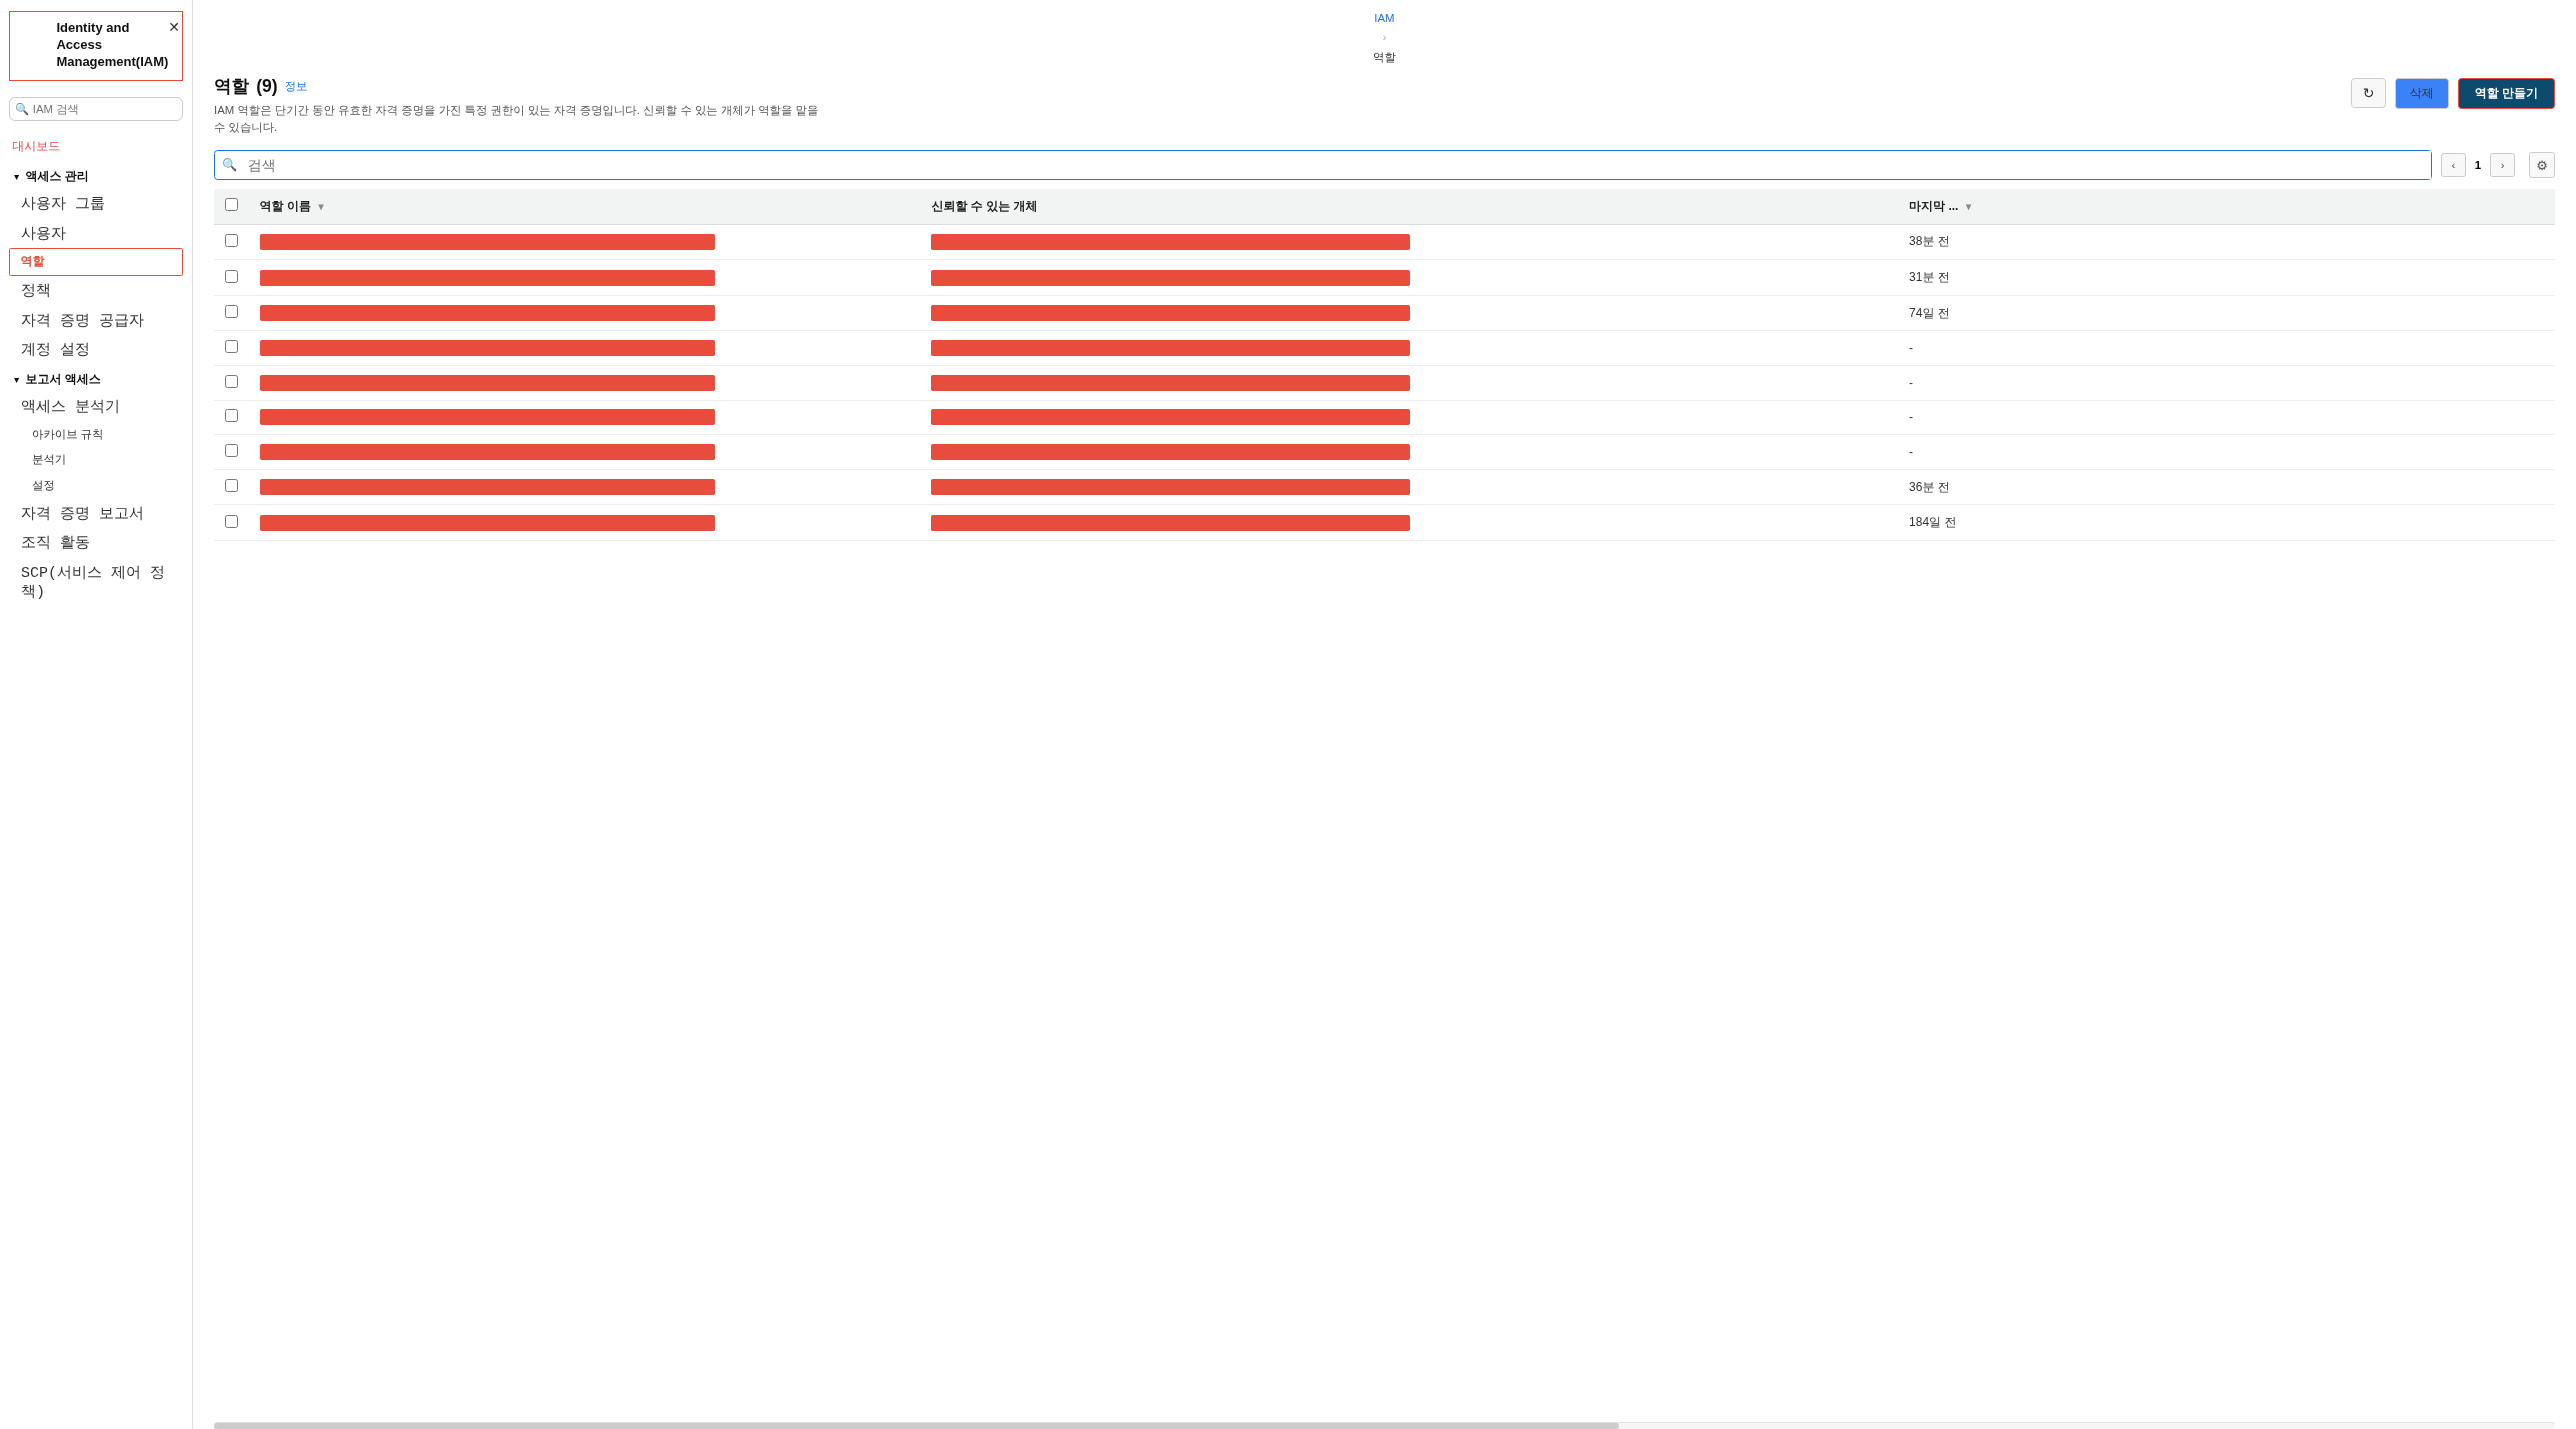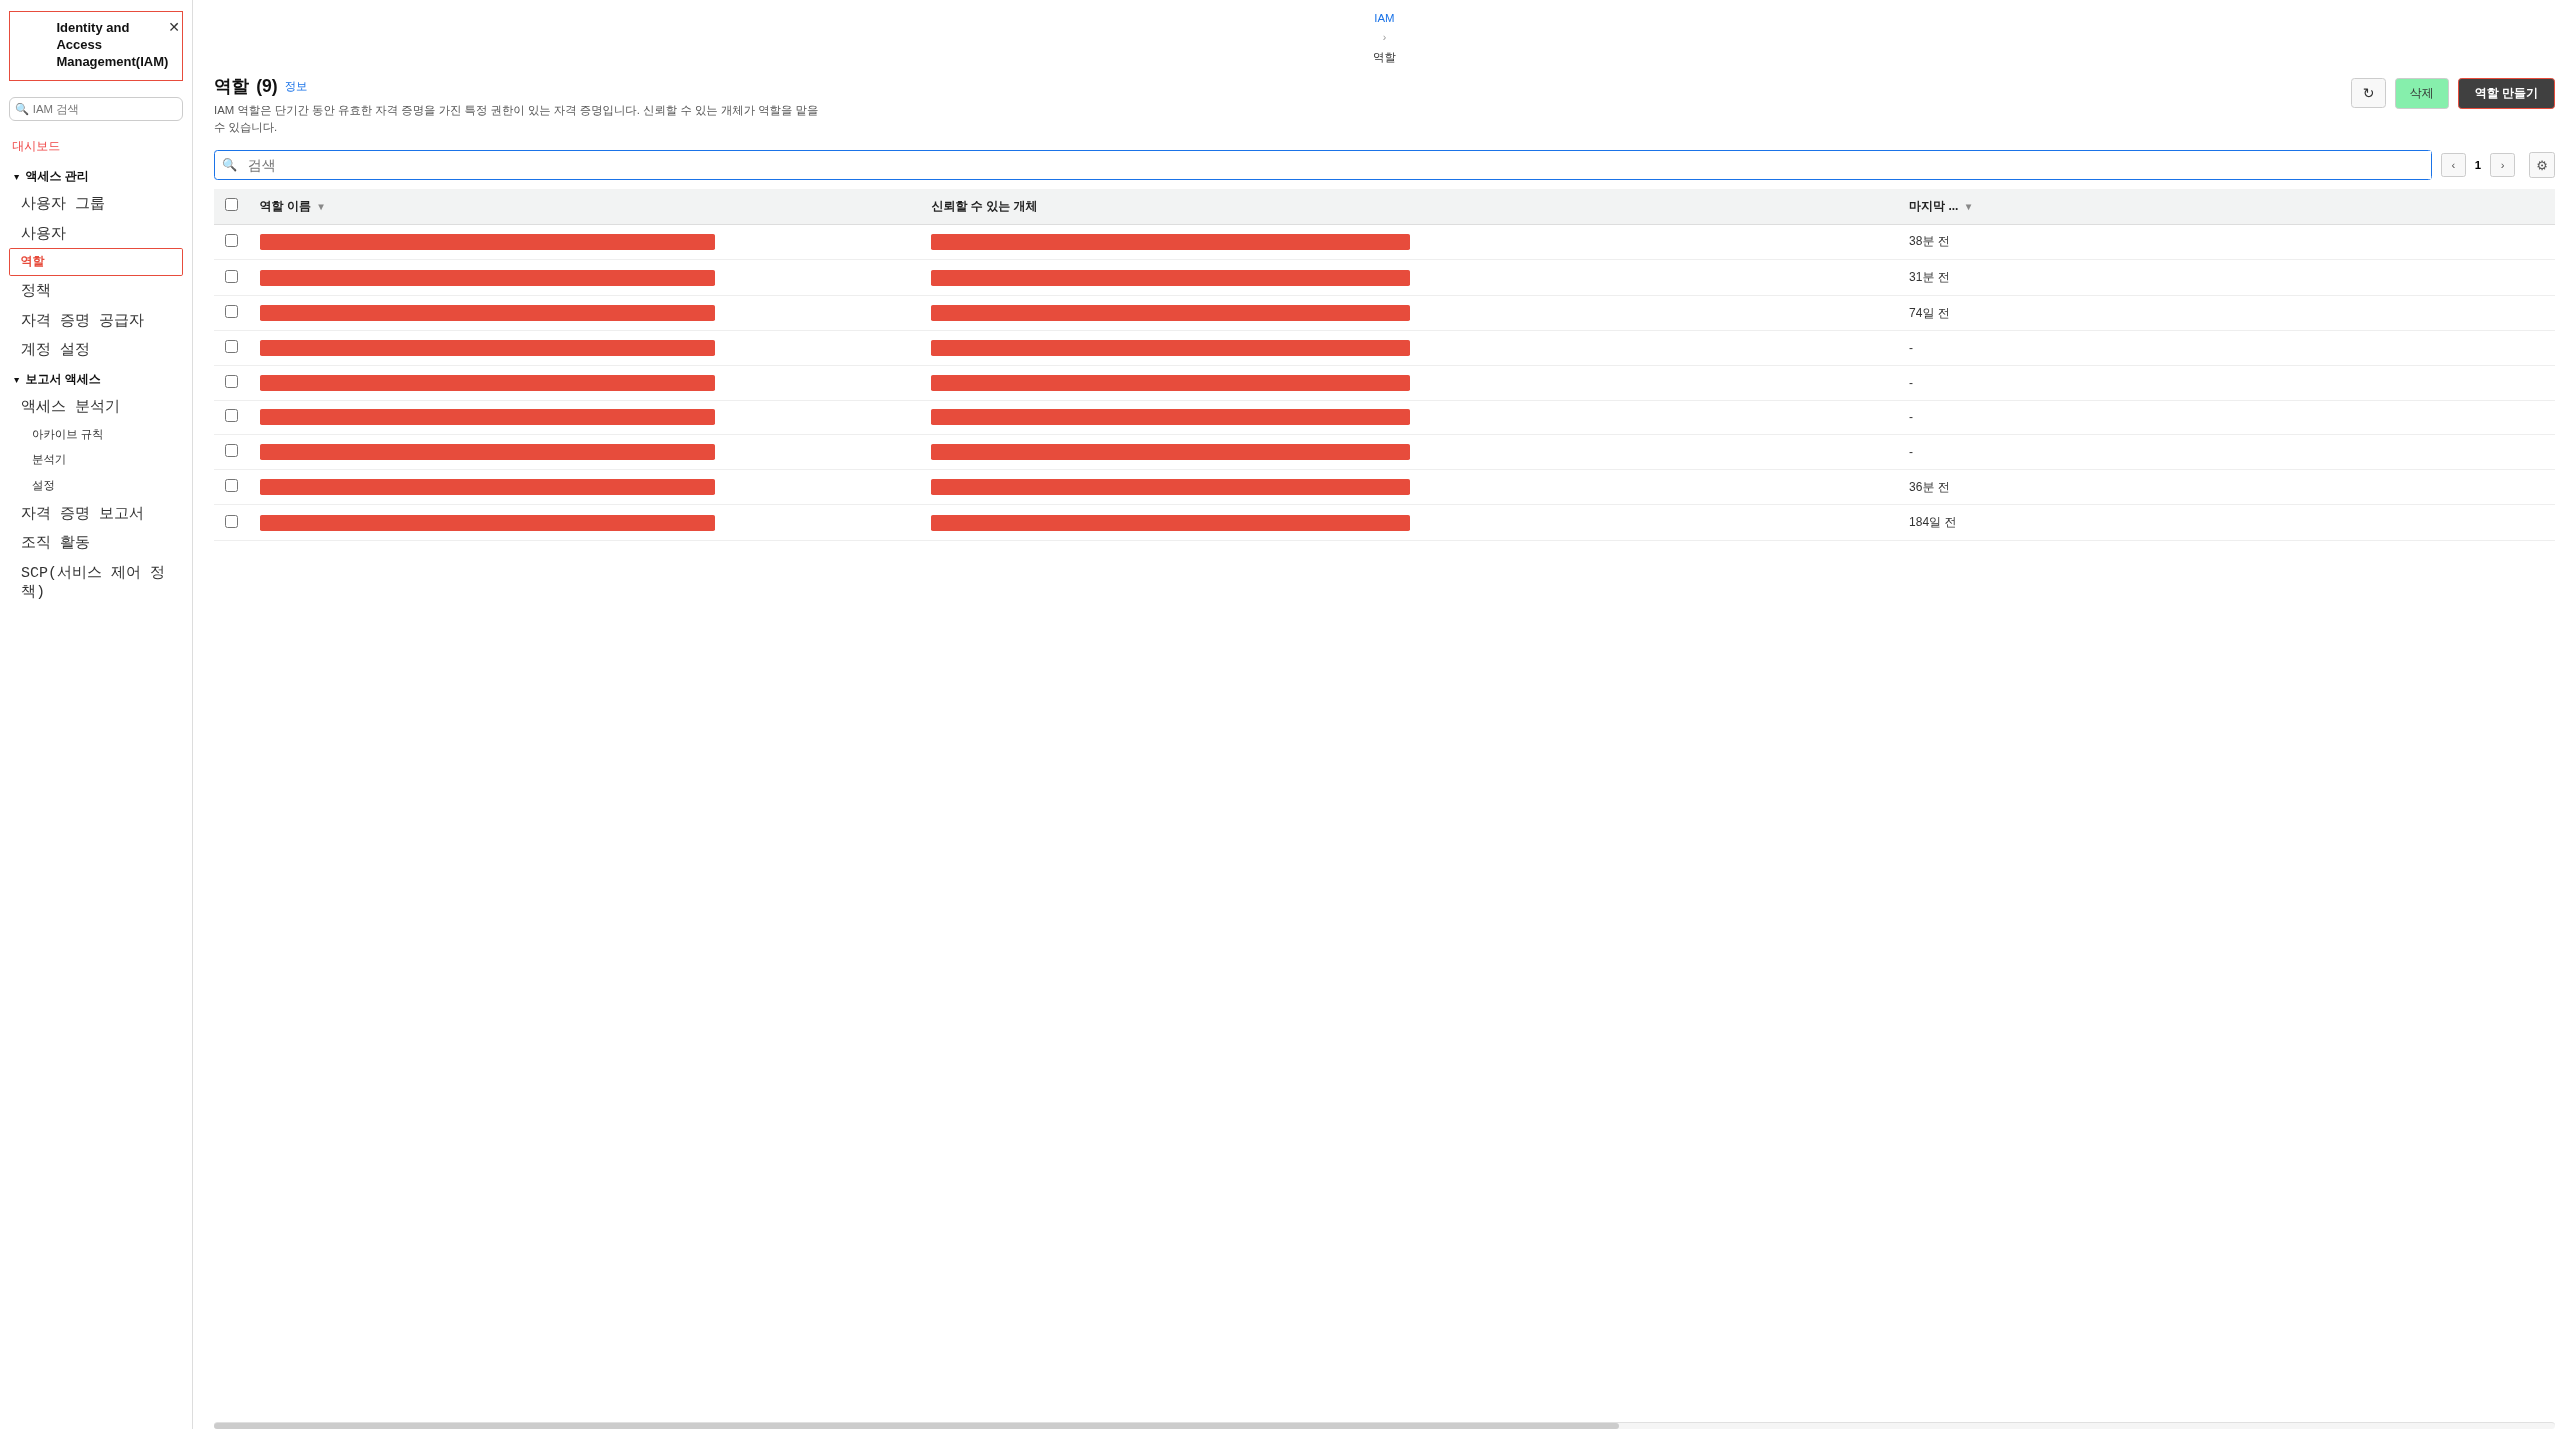--- a/index.html
+++ b/index.html
@@ -169,30 +169,30 @@
     .btn-refresh {
       background: #f8f8f8;
       border: 0.9px solid #ccc;
       border-radius: 3.5px;
       padding: 6.2px 10.6px;
       cursor: pointer;
       font-size: 14px;
       color: #333;
     }
     .btn-delete {
-      background: #86efac;
+      background: #3b82f6;
       border: 0.9px solid #ccc;
       border-radius: 3.5px;
       padding: 6.2px 14px;
       cursor: pointer;
       font-size: 12px;
       color: #333;
     }
     .btn-create {
-      background: #404040;
+      background: #0c4a6e;
       border: 1.8px solid #e74c3c;
       border-radius: 3.5px;
       padding: 6.2px 16px;
       cursor: pointer;
       font-size: 12px;
       font-weight: 600;
       color: #fff;
     }
 
     

